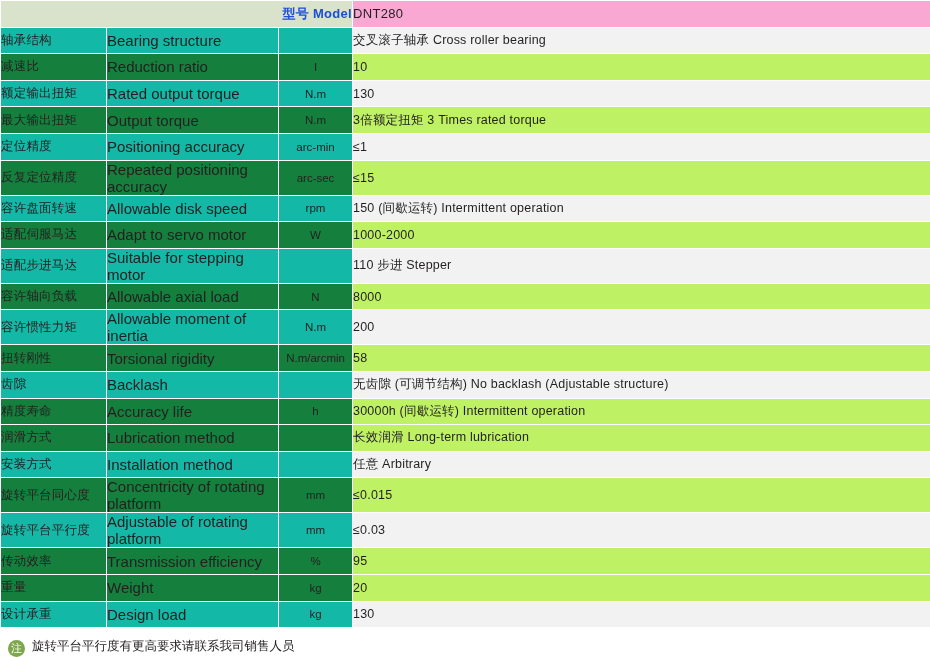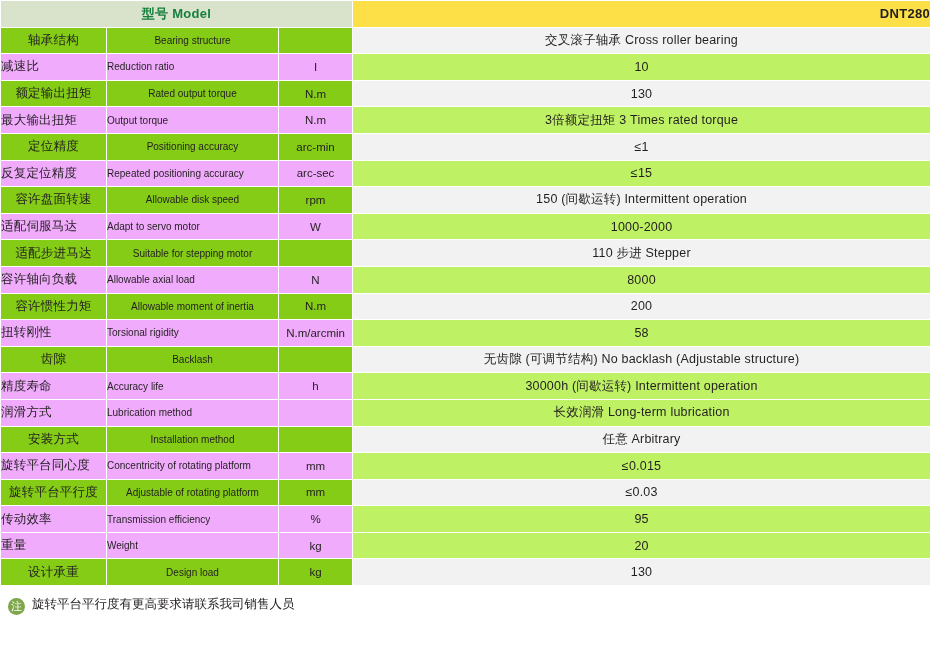--- a/index.html
+++ b/index.html
@@ -30,67 +30,66 @@
 
   table.spec th, table.spec td {
     border: 1px solid #ffffff;
     padding: 0;
     height: 25.6px;
     vertical-align: middle;
   }
   
   .hdr-model {
     background: #d9e2cb;
-    color: #15803d;
-    font-size: 13px;
-    font-weight: bold;
-    text-align: center;
-    letter-spacing: 0.3px;
-  }
-  .hdr-value {
-    background: #fde047;
-    color: #231f20;
+    color: #1d4ed8;
     font-size: 13px;
     font-weight: bold;
     text-align: right;
+    letter-spacing: 0.3px;
+  }
+  .hdr-value {
+    background: #f9a8d4;
+    color: #231f20;
+    font-size: 13px;
+    font-weight: normal;
+    text-align: left;
     letter-spacing: 0.3px;
   }
   
   td.cn {
     background: #e7e7e7;
     font-size: 12.5px;
     text-align: left;
     padding-left: 10px;
     color: #231f20;
     letter-spacing: 0.2px;
   }
   td.en {
     background: #e7e7e7;
-    font-size: 10px;
+    font-size: 15px;
     text-align: left;
     padding-left: 8px;
     color: #231f20;
   }
   td.unit {
     background: #e7e7e7;
     font-size: 11.5px;
     text-align: center;
     color: #231f20;
   }
   td.val {
     font-size: 12.5px;
-    text-align: center;
     color: #231f20;
     letter-spacing: 0.2px;
   }
   tr.odd td.val  { background: #f2f2f2; }
   tr.even td.val { background: #bef264; }
 
-  tr.odd td.cn, tr.odd td.en, tr.odd td.unit { background: #84cc16; text-align: center; }
-  tr.even td.cn, tr.even td.en, tr.even td.unit { background: #f0abfc; margin-top: 8px; }
+  tr.odd td.cn, tr.odd td.en, tr.odd td.unit { background: #14b8a6; }
+  tr.even td.cn, tr.even td.en, tr.even td.unit { background: #15803d; margin-top: 8px; }
 
   
   .footnote {
     display: flex;
     align-items: flex-start;
     padding: 10px 0 0 8px;
     gap: 7px;
   }
   .note-badge {
     flex: 0 0 auto;

